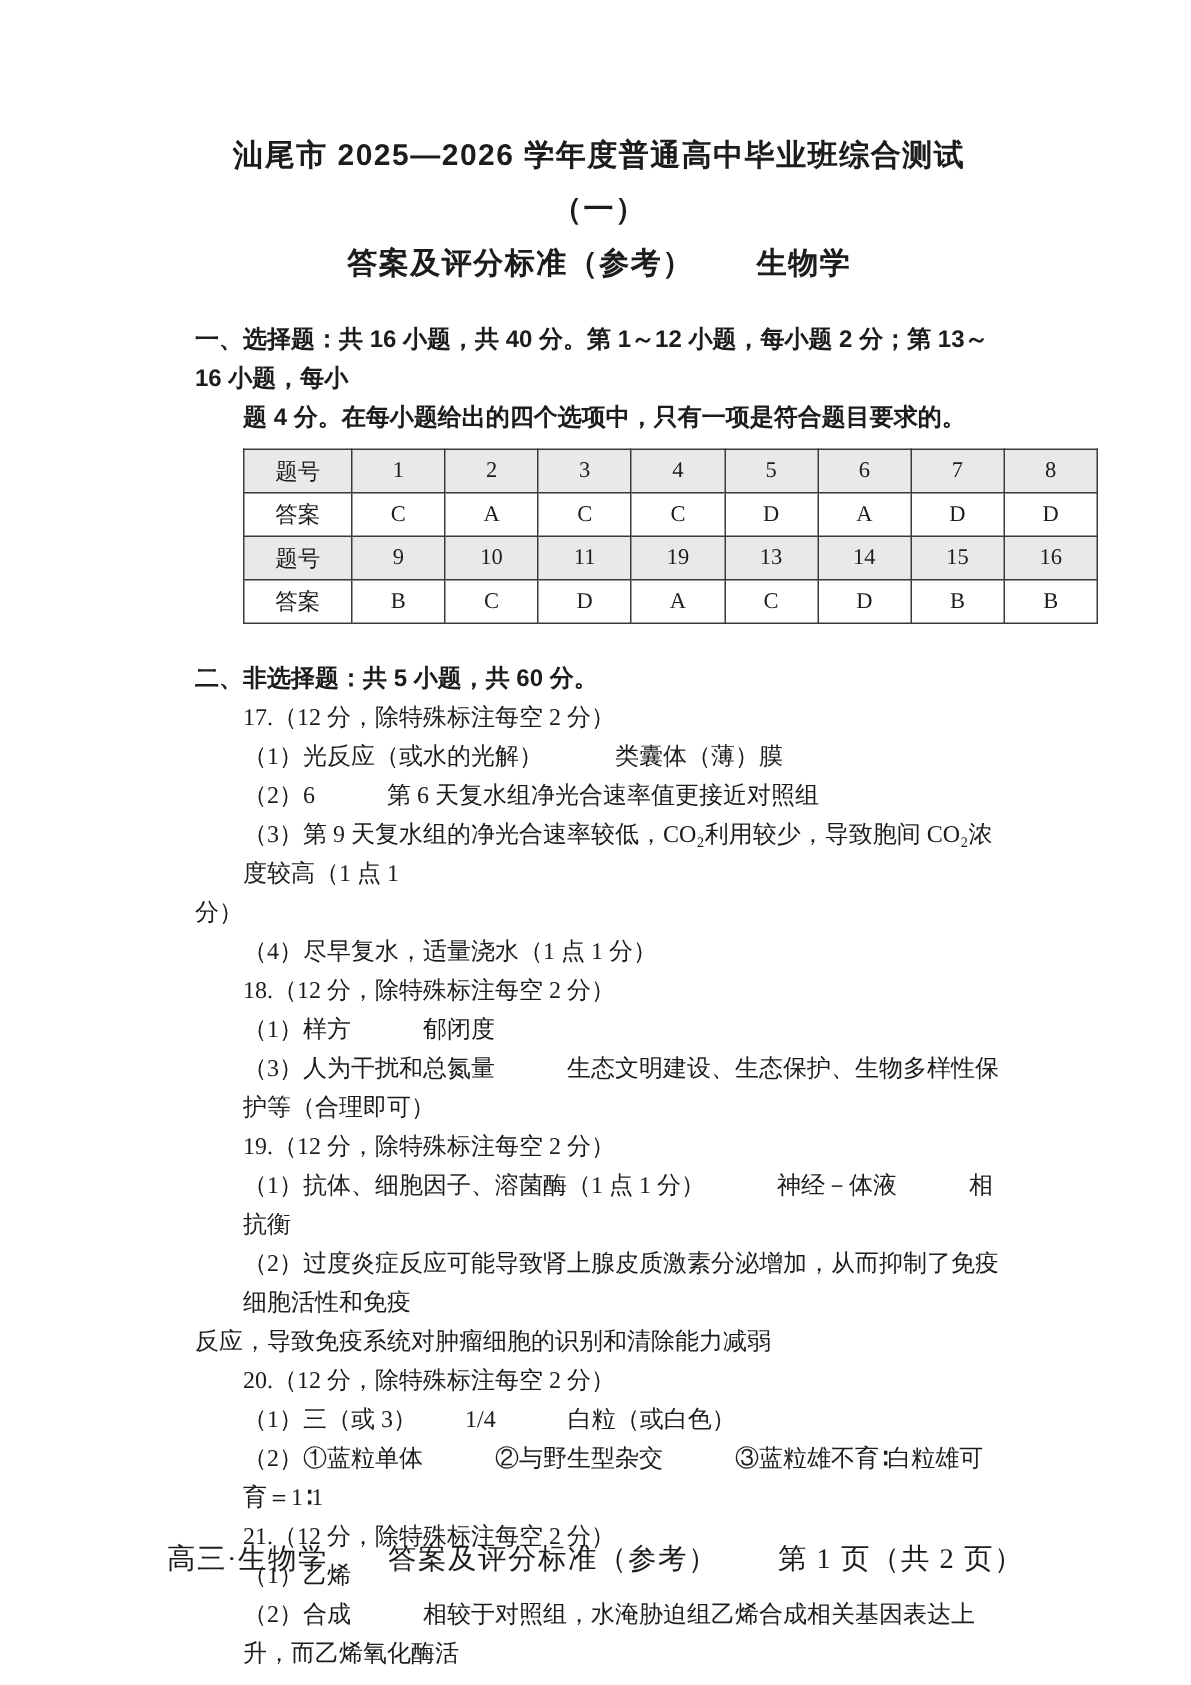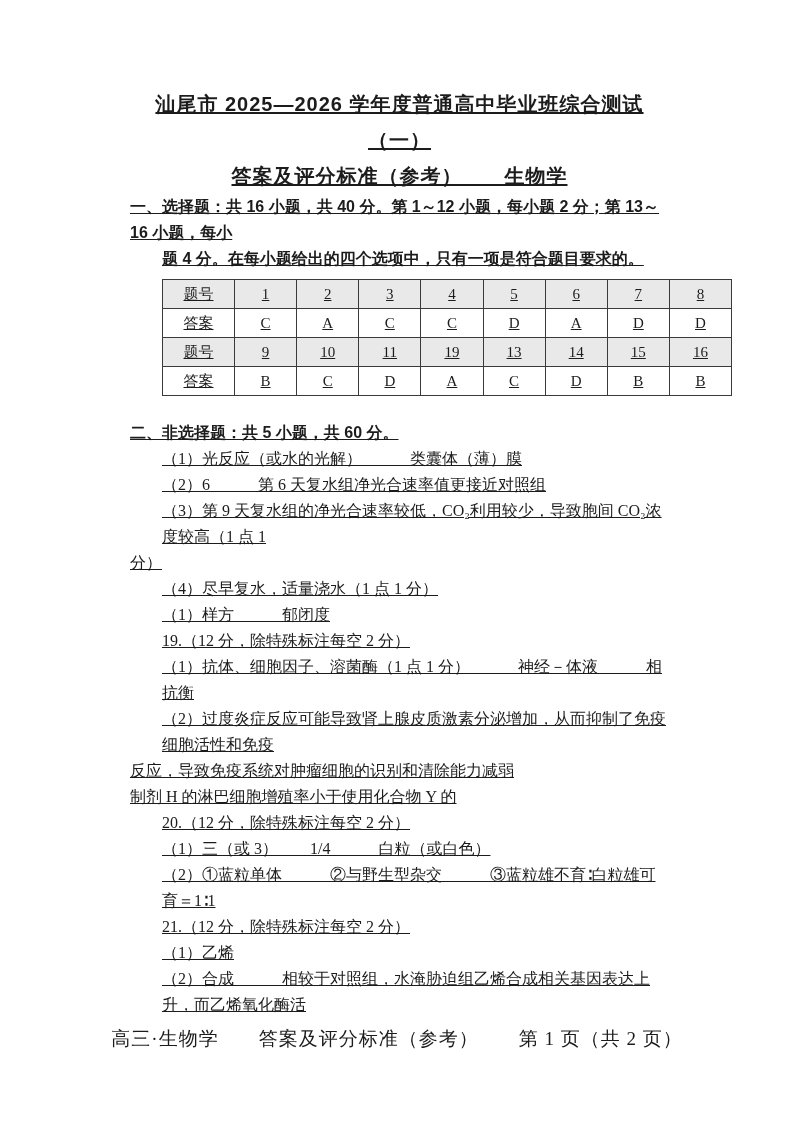--- a/index.html
+++ b/index.html
@@ -11,37 +11,36 @@
   html,body{background:#ffffff;}
   .page{
     position:relative;
     width:704px;height:1123px;
     margin:0 auto;
     background:#ffffff;
     color:var(--text-color);
     font-family:"Liberation Serif","DejaVu Serif",serif;
     overflow:hidden;
     padding:86px 80px 0 85px;
-    text-decoration:underline;
   }
   .title{
     text-align:center;
     font-family:"Liberation Sans","DejaVu Sans",sans-serif;
     font-weight:bold;
     font-size:20px;
     line-height:36px;
     letter-spacing:1px;
   }
   .section-heading{
     font-family:"Liberation Sans","DejaVu Sans",sans-serif;
     font-weight:bold;
     font-size:16px;
     line-height:26px;
   }
-  .sec1-head{}
+  .sec1-head{margin-top:20px;}
   .head-line.indent{padding-left:2em;}
   table.answers{
     border-collapse:collapse;
     margin-top:7px;
     margin-left:32px;
     width:570px;
     table-layout:fixed;
   }
   table.answers td{
     border:1px solid var(--border-color);
@@ -127,31 +126,33 @@
           <td>D</td>
           <td>B</td>
           <td>B</td>
         </tr>
       </tbody>
   </table>
 
   <div class="section-heading sec2-head">二、非选择题：共 5 小题，共 60 分。</div>
 
   <div class="answers-block">
+      <div class="ans-line indent">17.（12 分，除特殊标注每空 2 分）</div>
       <div class="ans-line indent">（1）光反应（或水的光解）　　　类囊体（薄）膜</div>
       <div class="ans-line indent">（2）6　　　第 6 天复水组净光合速率值更接近对照组</div>
       <div class="ans-line indent">（3）第 9 天复水组的净光合速率较低，CO₂利用较少，导致胞间 CO₂浓度较高（1 点 1</div>
       <div class="ans-line">分）</div>
       <div class="ans-line indent">（4）尽早复水，适量浇水（1 点 1 分）</div>
+      <div class="ans-line indent">18.（12 分，除特殊标注每空 2 分）</div>
       <div class="ans-line indent">（1）样方　　　郁闭度</div>
+      <div class="ans-line indent">（3）人为干扰和总氮量　　　生态文明建设、生态保护、生物多样性保护等（合理即可）</div>
       <div class="ans-line indent">19.（12 分，除特殊标注每空 2 分）</div>
       <div class="ans-line indent">（1）抗体、细胞因子、溶菌酶（1 点 1 分）　　　神经－体液　　　相抗衡</div>
       <div class="ans-line indent">（2）过度炎症反应可能导致肾上腺皮质激素分泌增加，从而抑制了免疫细胞活性和免疫</div>
       <div class="ans-line">反应，导致免疫系统对肿瘤细胞的识别和清除能力减弱</div>
-      <div class="ans-line">制剂 H 的淋巴细胞增殖率小于使用化合物 Y 的</div>
       <div class="ans-line indent">20.（12 分，除特殊标注每空 2 分）</div>
       <div class="ans-line indent">（1）三（或 3）　　1/4　　　白粒（或白色）</div>
       <div class="ans-line indent">（2）①蓝粒单体　　　②与野生型杂交　　　③蓝粒雄不育∶白粒雄可育＝1∶1</div>
       <div class="ans-line indent">21.（12 分，除特殊标注每空 2 分）</div>
       <div class="ans-line indent">（1）乙烯</div>
       <div class="ans-line indent">（2）合成　　　相较于对照组，水淹胁迫组乙烯合成相关基因表达上升，而乙烯氧化酶活</div>
     </div>
 
   <div class="footer">高三·生物学　　答案及评分标准（参考）　　第 1 页（共 2 页）</div>
 </div>

